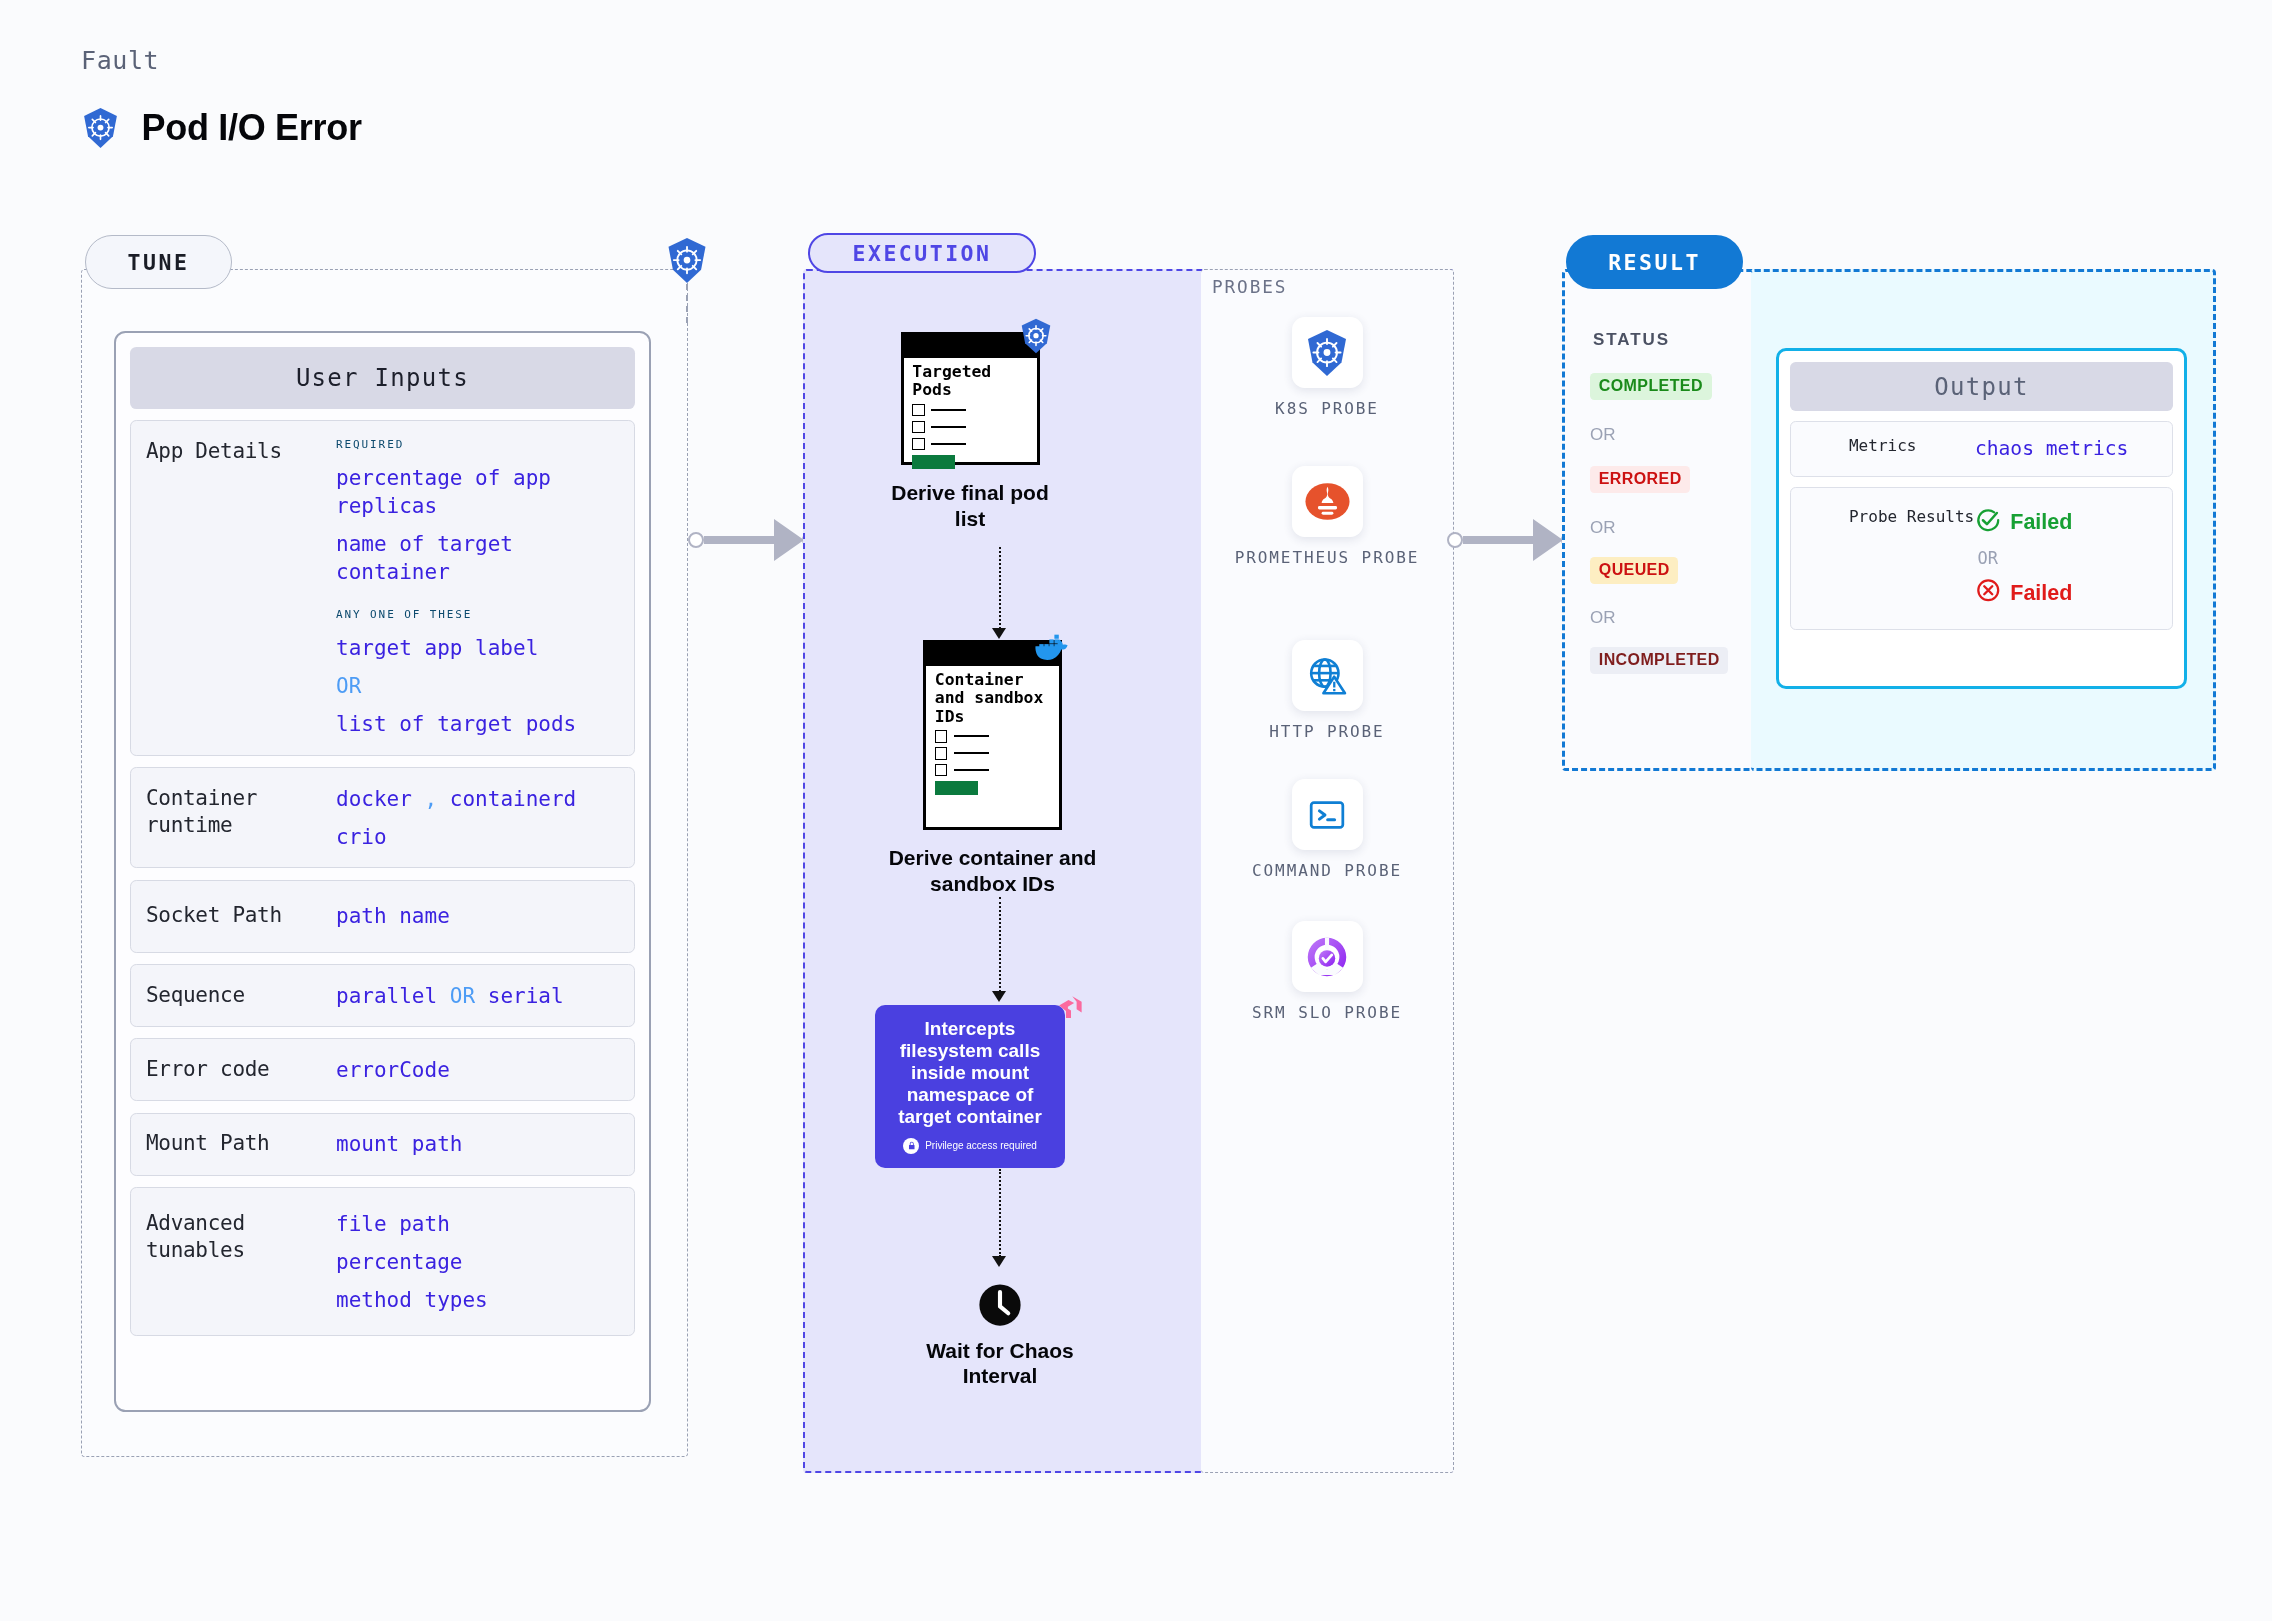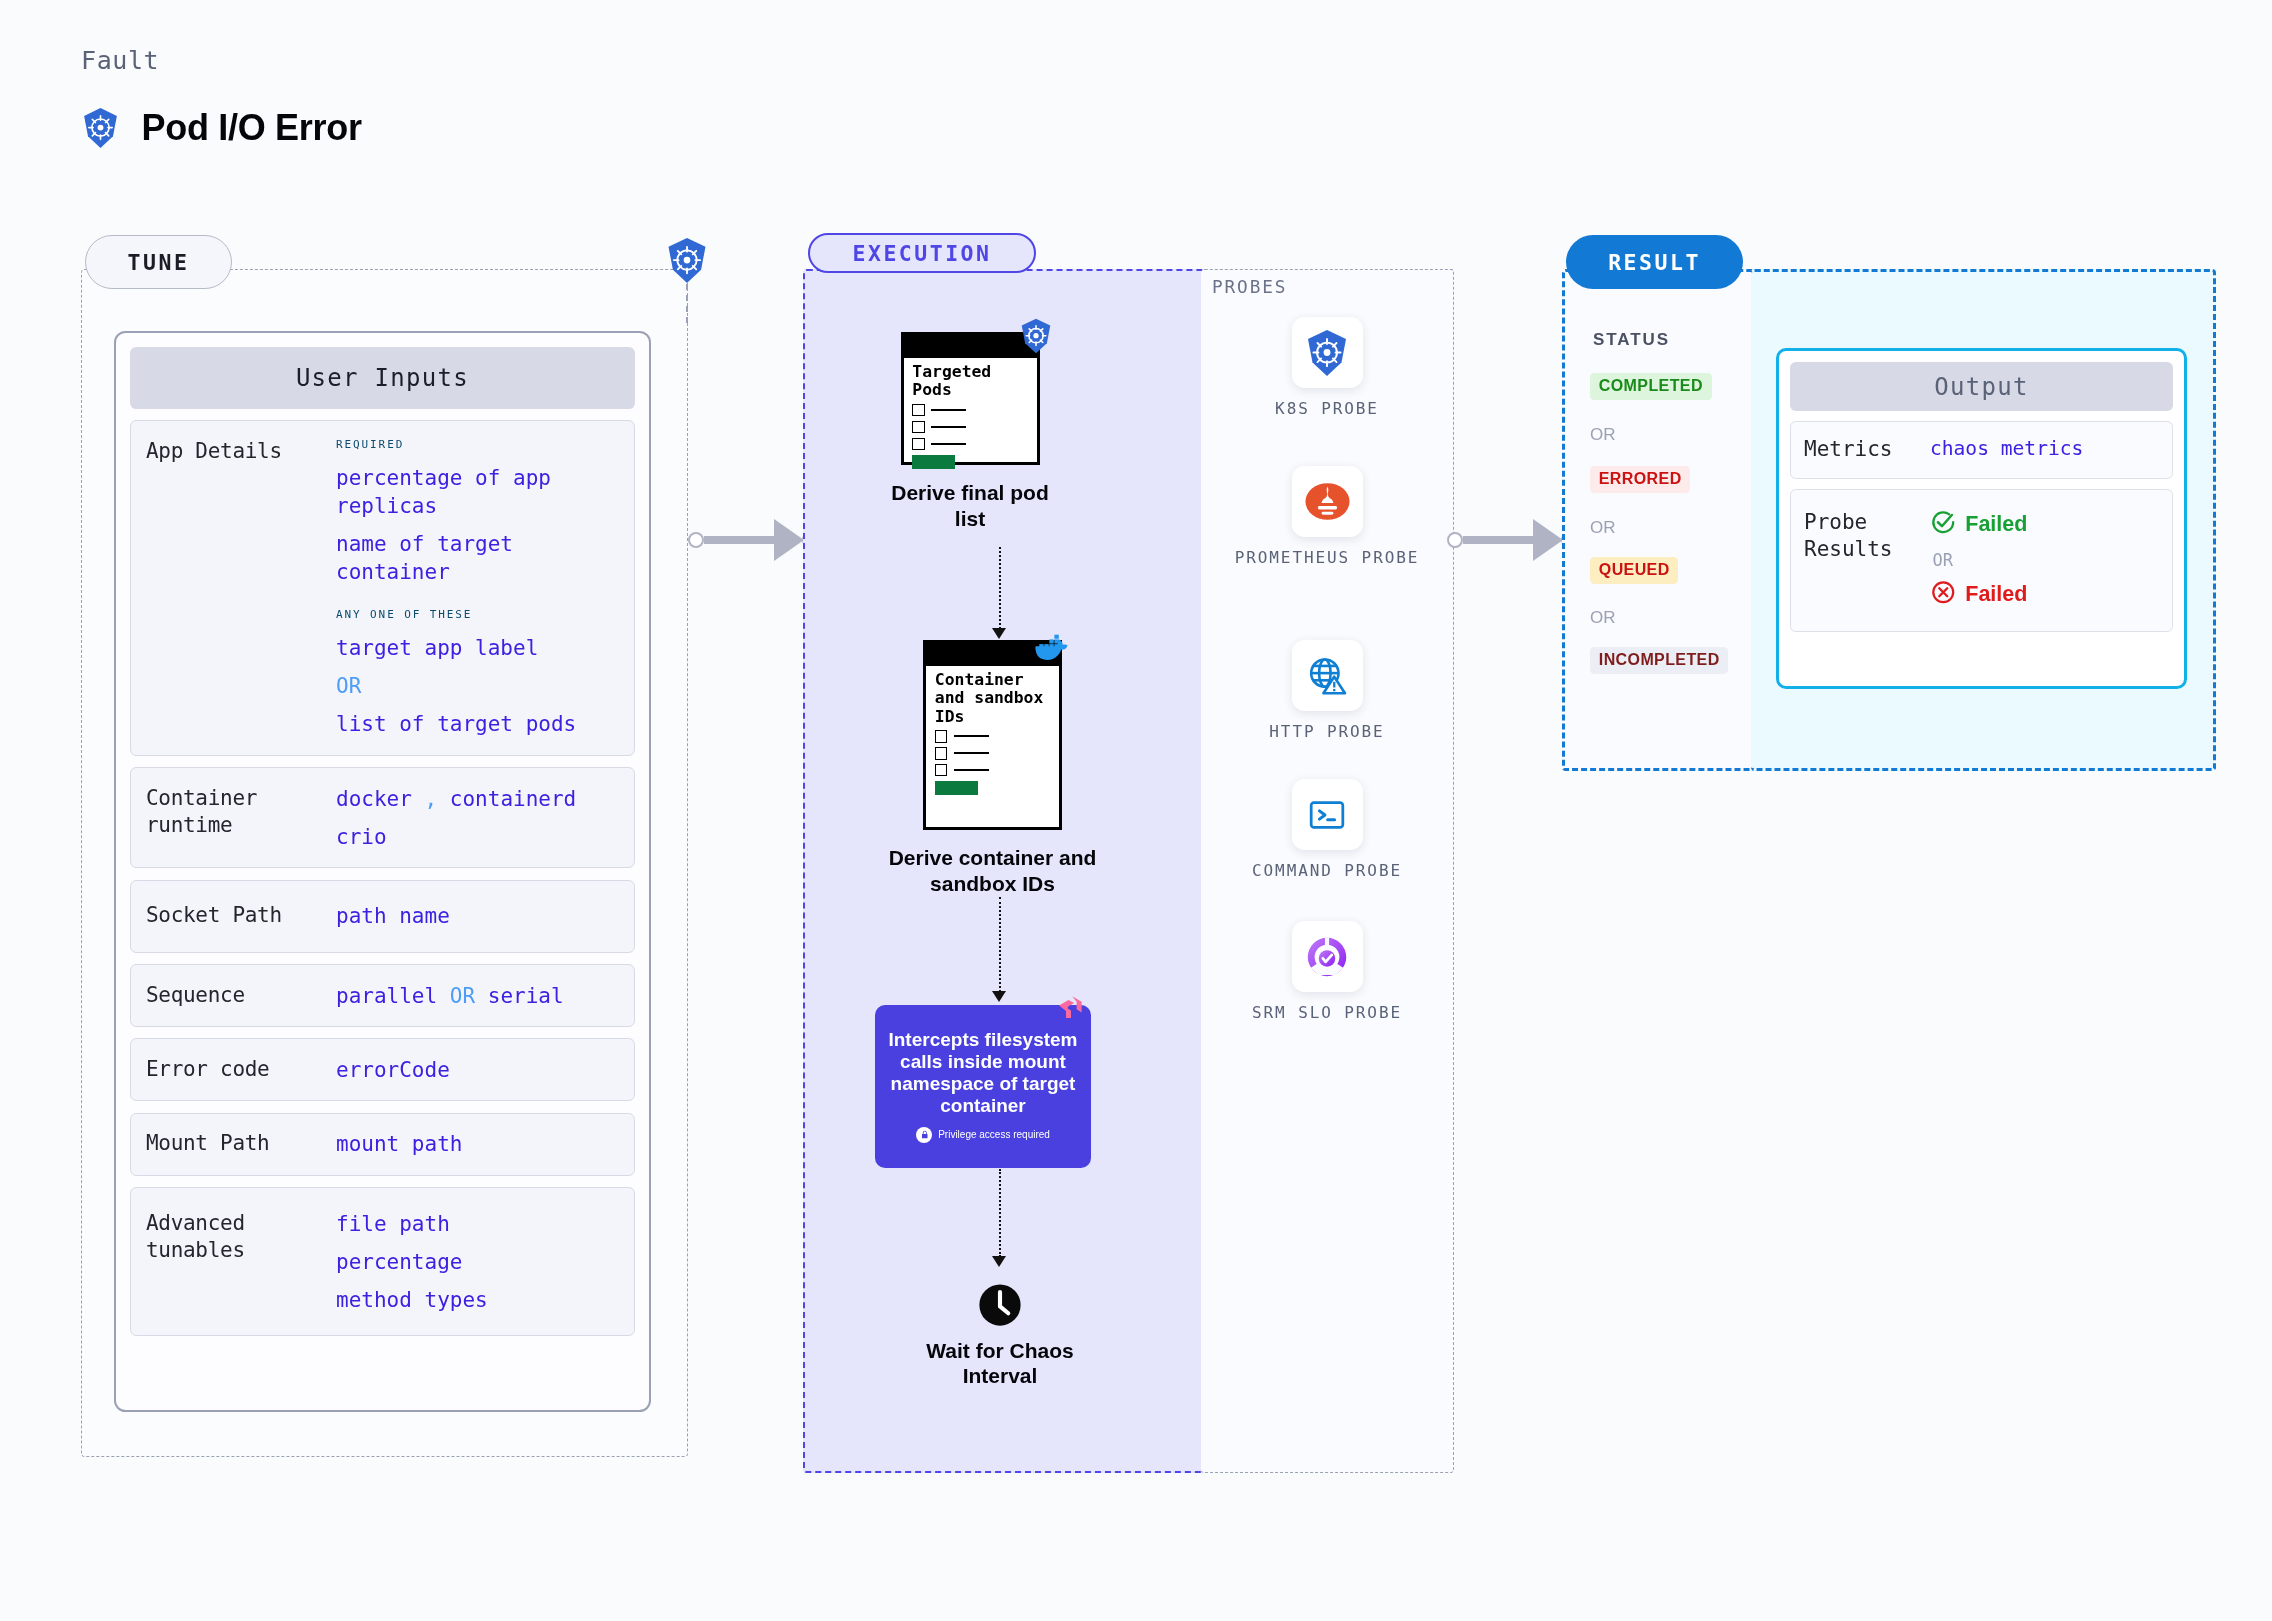--- a/index.html
+++ b/index.html
@@ -140,21 +140,21 @@
     position:absolute; width:0; border-left:2.5px dotted #111;
   }
   .arrowhead-down {
     position:absolute; width:0;height:0;
     border-left:7.6px solid transparent; border-right:7.6px solid transparent;
     border-top:11.4px solid #111;
   }
 
   
   #intercept-box {
-    position:absolute; left:875px; top:1005px; width:216px; height:163px;
+    position:absolute; left:875px; top:1005px; width:190px; height:163px;
     background:#4a40e0; border-radius:10px;
     display:flex; flex-direction:column; align-items:center; justify-content:center;
     padding:6.3px 8.8px 7.6px;
   }
   #intercept-text {
     font-family:"Liberation Sans", sans-serif;
     color:#fff; font-size:19px; font-weight:bold;
     line-height:1.16; text-align:center;
   }
   #intercept-priv {
@@ -218,21 +218,21 @@
     height:49px; background:#d8d9e6; border-radius:5.7px;
     display:flex; align-items:center; justify-content:center;
     font-size:24px; color:#5a6277; letter-spacing:1.3px;
   }
   .out-row {
     margin-top:10px;
     background:#fafbfe; border:1.3px solid #dde0e9; border-radius:5.7px;
     display:flex; padding:14px 12.6px;
   }
   .out-row .row-label {
-    width:126px; flex:0 0 126px; font-size:21px; color:#23262f; line-height:1.3;
+    width:126px; flex:0 0 126px; font-size:16px; color:#23262f; line-height:1.3;margin-left:45px;
   }
   .out-row .row-values { flex:1; font-size:19.6px; line-height:1.3; }
   .pf-line { display:flex; align-items:center; gap:8.8px; }
   .pf-pass { color:#17a034; font-family:"Liberation Sans", sans-serif; font-weight:bold; font-size:21.5px; }
   .pf-fail { color:#e01b1b; font-family:"Liberation Sans", sans-serif; font-weight:bold; font-size:21.5px; }
   .pf-or { color:#9aa1b4; font-size:17px; margin:7.6px 0 7.6px 2.5px; }
 
   
   .conn { position:absolute; display:flex; align-items:center; }
   .conn .dot {

